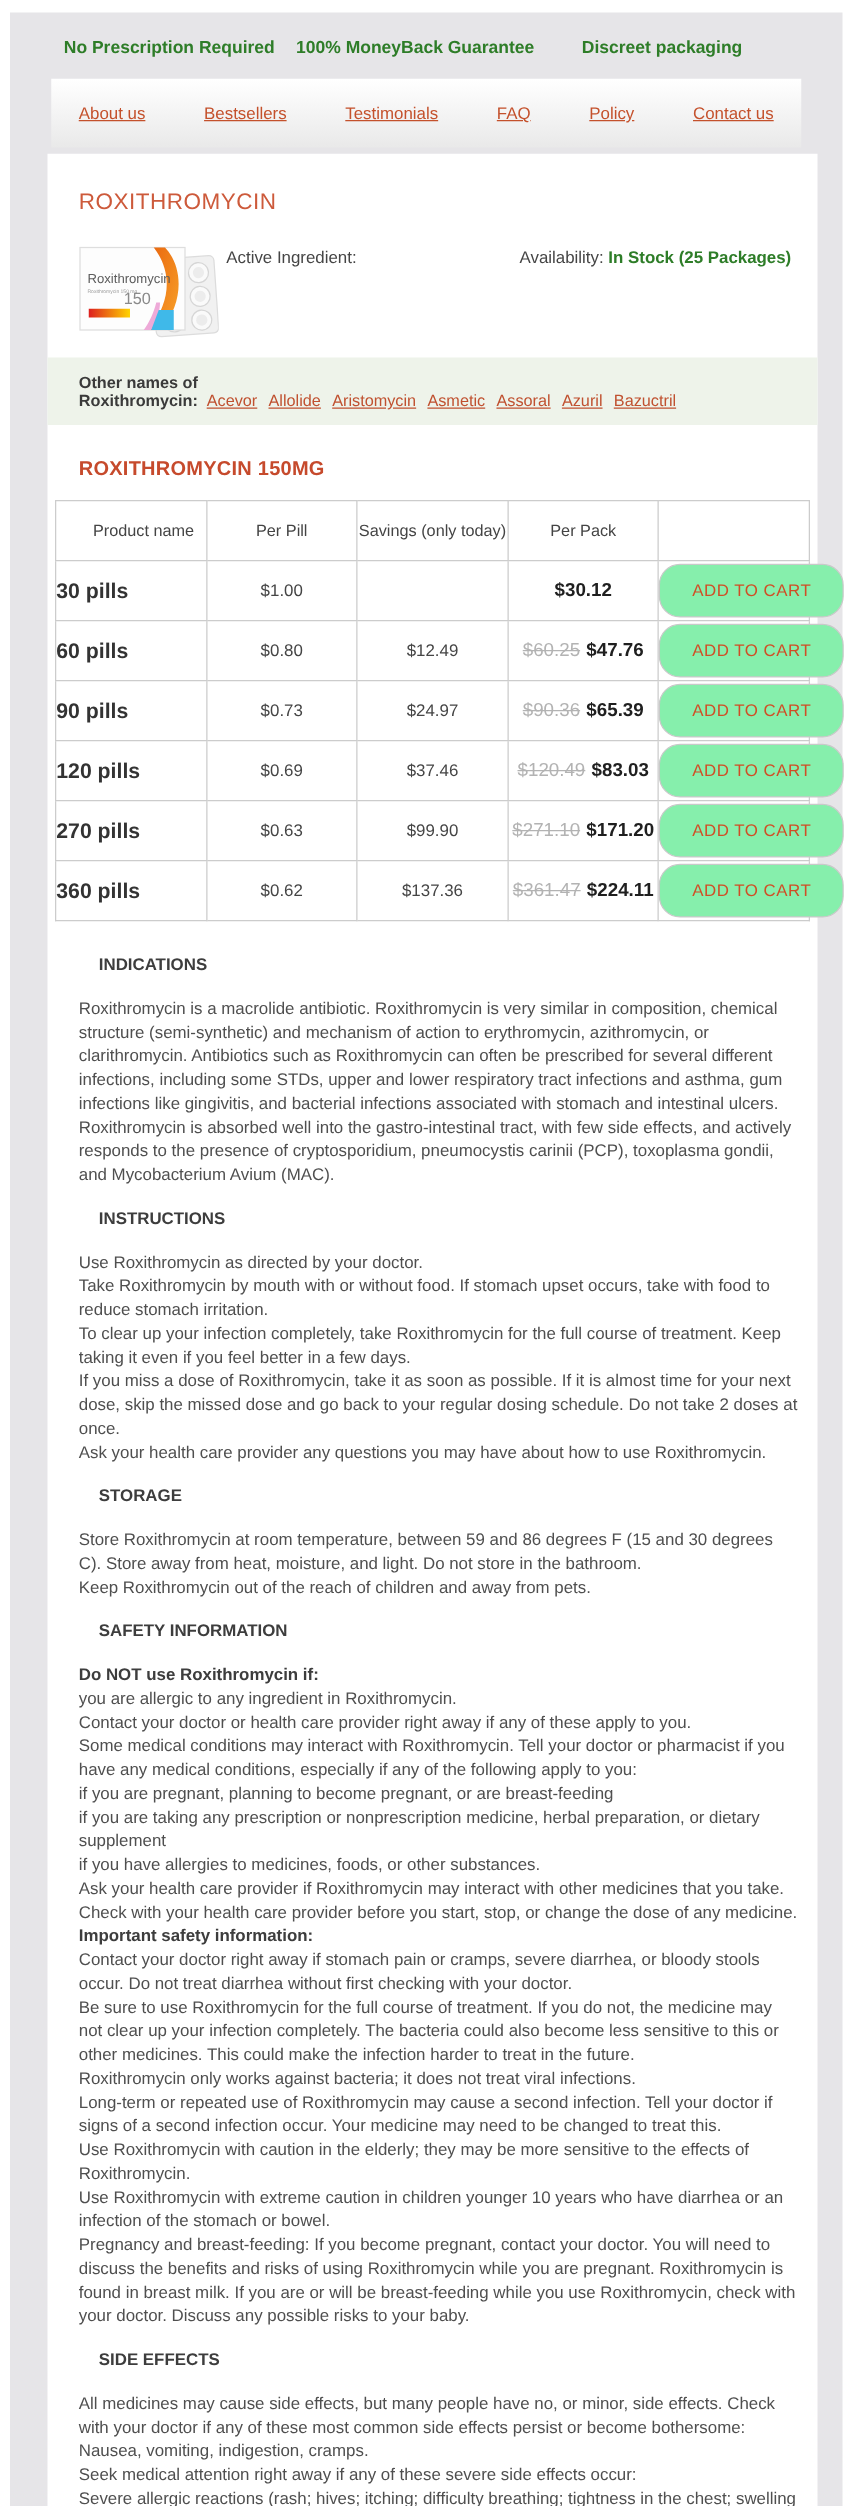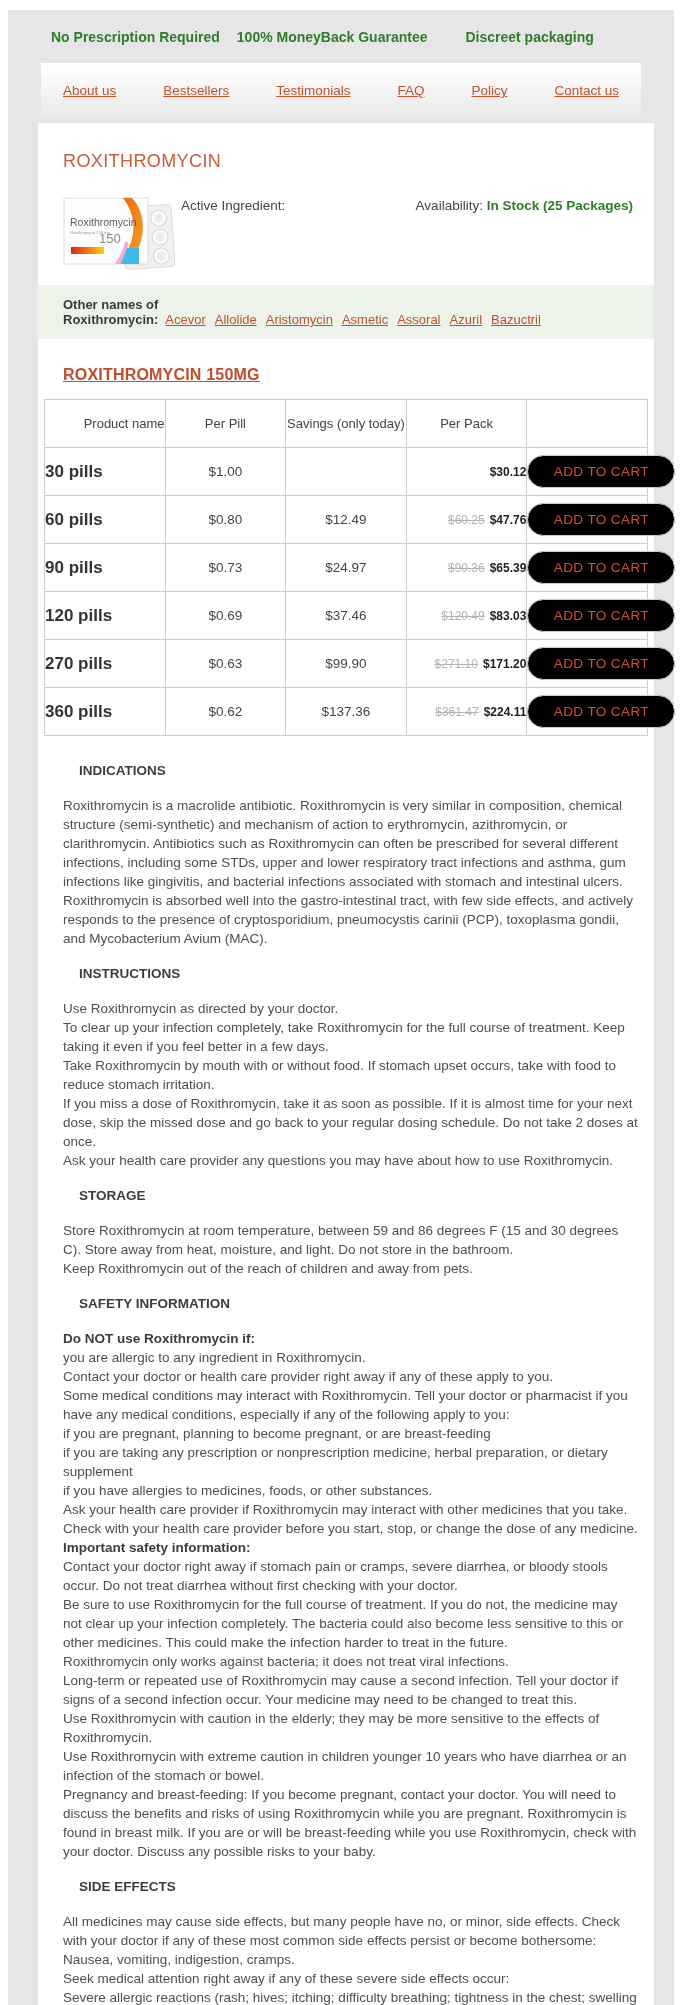--- a/index.html
+++ b/index.html
@@ -33,34 +33,34 @@
   .pdesc { margin-left:6px; width:452px; font-size:13.5px; line-height:19px; color:#4a4a4a; }
   .meta { display:flex; justify-content:space-between; margin-top:6px; font-size:13.5px; color:#454545; }
   .stock { color:#2e7d28; font-weight:bold; }
 
   .names { background:#eef3ea; margin-top:9px; padding:12px 8px 12px 25px;
     font-size:13px; color:#3a3a3a; }
   .names b { margin-right:7px;text-align:center; }
   .names a { color:#c05130; text-decoration:underline; margin-right:9px; cursor:pointer; }
 
   h2.dose { margin:0; padding:27px 0 0 25px; font-size:16px; font-weight:bold;
-    letter-spacing:.2px; color:#c64a2c;text-decoration:underline; }
+    letter-spacing:.2px; color:#c64a2c; }
 
   table.pricing { margin:15px auto 0; border-collapse:collapse; table-layout:fixed; width:604px; }
   table.pricing th, table.pricing td { border:1px solid #cccccc; height:47px; padding:0; }
   table.pricing th { font-weight:400; font-size:13px; color:#444444; text-align:center; }
-  table.pricing th.c0 { text-align:right; padding-left:20px; }
+  table.pricing th.c0 { text-align:center; padding-left:20px; }
   td.name { font-weight:bold; font-size:17px; color:#333333; padding-left:20px;margin-left:24px; }
   td.pill, td.sav { text-align:center; font-size:13.5px; color:#454545; }
-  td.pack { text-align:right; font-size:12px; }
+  td.pack { text-align:center; font-size:15px; }
   .old { color:#b3b3b3; text-decoration:line-through; margin-right:5px; }
   .new { font-weight:bold; color:#1f1f1f; }
   td.btncell { text-align:center; }
   button.atc {
-    width:148px; height:33px; border:1px solid #c9c9c9; border-radius:17px; background:#000000;
+    width:148px; height:43px; border:1px solid #c9c9c9; border-radius:17px; background:#86efac;
     color:#d04e26; font-size:13.5px; letter-spacing:.4px; font-family:"Liberation Sans",sans-serif;
     cursor:pointer;
   }
 
   .info { margin:25px 16px 0 25px; width:575px; font-size:13.5px; line-height:19px; color:#4f4f4f; }
   .info h3 { font-size:13.5px; line-height:19px; margin:16px; color:#3d3d3d; }
   .info p { margin:0; }
   .info p.b { font-weight:bold; color:#3d3d3d; }
 </style>
 </head>
@@ -200,22 +200,22 @@
             <td class="btncell"><button class="atc">ADD TO CART</button></td>
           </tr>
         </tbody>
     </table>
 
     <div class="info" id="info">
         <h3>INDICATIONS</h3>
         <p>Roxithromycin is a macrolide antibiotic. Roxithromycin is very similar in composition, chemical structure (semi-synthetic) and mechanism of action to erythromycin, azithromycin, or clarithromycin. Antibiotics such as Roxithromycin can often be prescribed for several different infections, including some STDs, upper and lower respiratory tract infections and asthma, gum infections like gingivitis, and bacterial infections associated with stomach and intestinal ulcers. Roxithromycin is absorbed well into the gastro-intestinal tract, with few side effects, and actively responds to the presence of cryptosporidium, pneumocystis carinii (PCP), toxoplasma gondii, and Mycobacterium Avium (MAC).</p>
         <h3>INSTRUCTIONS</h3>
         <p>Use Roxithromycin as directed by your doctor.</p>
+        <p>Take Roxithromycin by mouth with or without food. If stomach upset occurs, take with food to reduce stomach irritation.</p>
         <p>To clear up your infection completely, take Roxithromycin for the full course of treatment. Keep taking it even if you feel better in a few days.</p>
-        <p>Take Roxithromycin by mouth with or without food. If stomach upset occurs, take with food to reduce stomach irritation.</p>
         <p>If you miss a dose of Roxithromycin, take it as soon as possible. If it is almost time for your next dose, skip the missed dose and go back to your regular dosing schedule. Do not take 2 doses at once.</p>
         <p>Ask your health care provider any questions you may have about how to use Roxithromycin.</p>
         <h3>STORAGE</h3>
         <p> Store Roxithromycin at room temperature, between 59 and 86 degrees F (15 and 30 degrees C). Store away from heat, moisture, and light. Do not store in the bathroom.</p>
         <p>Keep Roxithromycin out of the reach of children and away from pets.</p>
         <h3>SAFETY INFORMATION</h3>
         <p class="b">Do NOT use Roxithromycin if:</p>
         <p>you are allergic to any ingredient in Roxithromycin.</p>
         <p>Contact your doctor or health care provider right away if any of these apply to you.</p>
         <p>Some medical conditions may interact with Roxithromycin. Tell your doctor or pharmacist if you have any medical conditions, especially if any of the following apply to you:</p>

